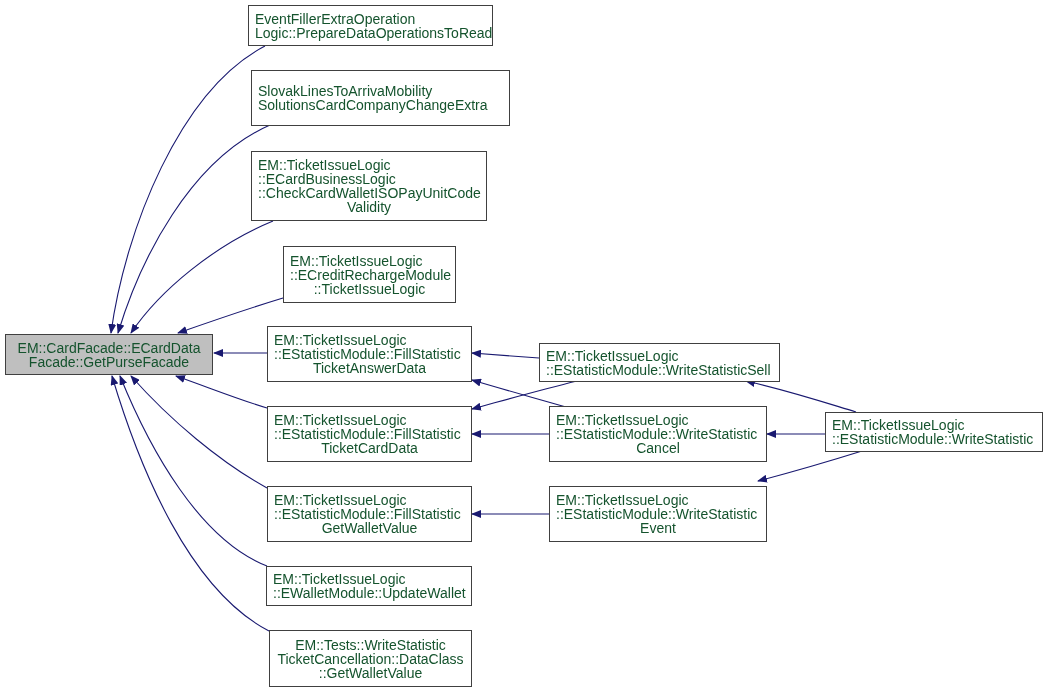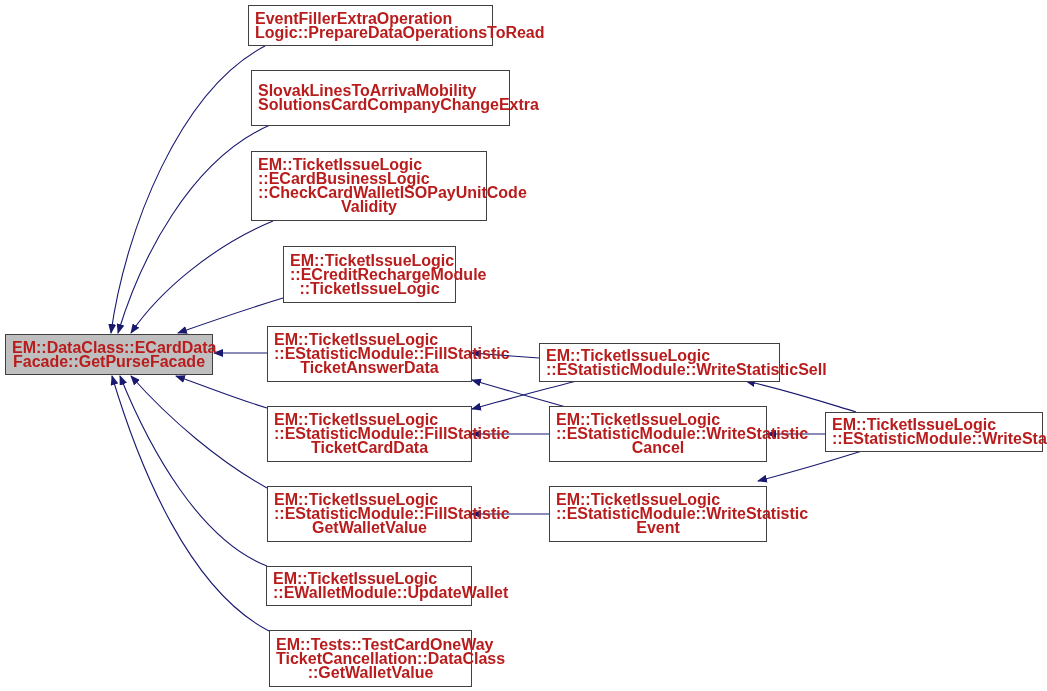--- a/index.html
+++ b/index.html
@@ -1,23 +1,23 @@
 <!DOCTYPE html>
 <html><head>
 <meta charset="utf-8">
 <style>
   html, body { margin: 0; padding: 0; background: #ffffff; }
   body { width: 1047px; height: 691px; position: relative; overflow: hidden; font-family: "Liberation Sans", sans-serif; }
   #edges { position: absolute; left: 0; top: 0; width: 1047px; height: 691px; }
   .node {
     position: absolute; box-sizing: border-box;
-    border: 1.3px solid #404040; background: #ffffff; color: #b91c1c;
-    font-size: 16px; line-height: 14px; text-align: center;
+    border: 1.3px solid #404040; background: #ffffff; color: #14532d;
+    font-size: 14px; line-height: 14px; text-align: center;
     display: flex; flex-direction: column; justify-content: center;
-    padding: 0 6px; white-space: nowrap; font-weight: bold;
+    padding: 0 6px; white-space: nowrap;
   }
   .node.left { text-align: left; }
   .node.root { background: #bfbfbf; }
   .node span { display: block; }
 </style>
 </head>
 <body>
 
 <svg id="edges" viewBox="0 0 1047 691">
   <defs>
@@ -40,21 +40,21 @@
     <path d="M566,407 C535,398 505,390 472,380"></path>
     <path d="M549,434 L472,434"></path>
     <path d="M549,514 L472,514"></path>
     <path d="M856,412 C820,401 790,391 746,381"></path>
     <path d="M825,434 L767,434"></path>
     <path d="M862,451 C830,461 800,470 758,481"></path>
   </g>
 </svg>
 
 <div class="node root" style="left:5px; top:334px; width:208px; height:41px;">
-  <span>EM::DataClass::ECardData</span>
+  <span>EM::CardFacade::ECardData</span>
   <span>Facade::GetPurseFacade</span>
 </div>
 
 <div class="node left" style="left:248px; top:5px; width:245px; height:41px;">
   <span>EventFillerExtraOperation</span>
   <span>Logic::PrepareDataOperationsToRead</span>
 </div>
 
 <div class="node" style="left:251px; top:70px; width:259px; height:56px;">
   <span style="text-align:left">SlovakLinesToArrivaMobility</span>
@@ -91,21 +91,21 @@
   <span style="text-align:left">::EStatisticModule::FillStatistic</span>
   <span>GetWalletValue</span>
 </div>
 
 <div class="node left" style="left:266px; top:566px; width:206px; height:40px;">
   <span>EM::TicketIssueLogic</span>
   <span>::EWalletModule::UpdateWallet</span>
 </div>
 
 <div class="node" style="left:269px; top:630px; width:203px; height:57px;">
-  <span>EM::Tests::TestCardOneWay</span>
+  <span>EM::Tests::WriteStatistic</span>
   <span>TicketCancellation::DataClass</span>
   <span>::GetWalletValue</span>
 </div>
 
 <div class="node left" style="left:539px; top:343px; width:241px; height:39px;">
   <span>EM::TicketIssueLogic</span>
   <span>::EStatisticModule::WriteStatisticSell</span>
 </div>
 
 <div class="node" style="left:549px; top:406px; width:218px; height:56px;">

